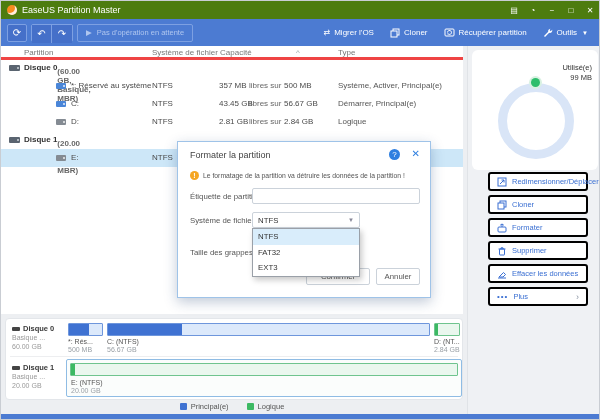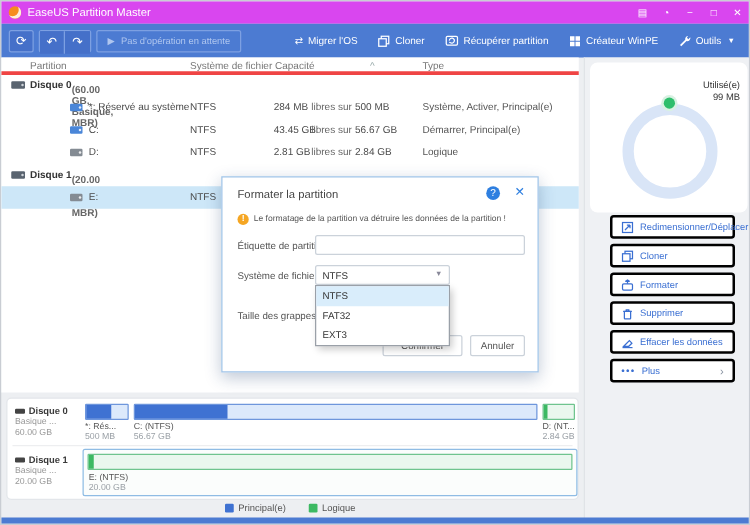--- a/index.html
+++ b/index.html
@@ -1,21 +1,21 @@
 <!DOCTYPE html>
 <html><head>
 <meta charset="utf-8">
 <style>
   *{margin:0;padding:0;box-sizing:border-box}
   html,body{width:600px;height:420px}
   body{font-family:"Liberation Sans",sans-serif;-webkit-font-smoothing:antialiased}
   .window{position:relative;width:600px;height:420px;background:#EDEFF2;overflow:hidden;border:1px solid #C9CDD3}
 
   
-  .titlebar{position:absolute;left:0;top:0;width:600px;height:18px;background:#d946ef;display:flex;align-items:center;padding:0 6px;color:#fff;font-size:9px}
+  .titlebar{position:absolute;left:0;top:0;width:600px;height:18px;background:#4d7c0f;display:flex;align-items:center;padding:0 6px;color:#fff;font-size:9px}
   .logo{width:10px;height:10px;border-radius:50%;background:#F78C1F;box-shadow:inset -2px -2px 0 rgba(255,255,255,.85);margin-right:5px;flex:0 0 auto}
   .win-ctrls{margin-left:auto;display:flex;align-items:center;gap:9px;font-size:8px;color:#fff}
   .win-ctrls span{width:10px;text-align:center;cursor:default}
 
   
   .toolbar{position:absolute;left:0;top:18px;width:600px;height:27px;background:#4C7BD2;display:flex;align-items:center;padding:0 6px;gap:4px}
   .tbtn{height:18px;min-width:20px;display:flex;align-items:center;justify-content:center;background:#4570C9;border:1px solid #7DA0E2;border-radius:2px;color:#fff;font-size:10px}
   .tbtn-group{display:flex;height:18px;border:1px solid #7DA0E2;border-radius:2px;background:#4570C9}
   .tbtn-group .tbtn{border:none;border-radius:0}
   .tbtn-group .tbtn:first-child{border-right:1px solid #7DA0E2}
@@ -140,29 +140,20 @@
       <div class="tb-act">
         <svg width="11" height="10" viewBox="0 0 11 10">
             <rect x="1" y="1" width="9" height="7" rx="1" fill="none" stroke="#fff"></rect>
             <path d="M3.5 4.5a2 2 0 1 1 .6 1.4" fill="none" stroke="#fff"></path>
             <path d="M3 6.5l.5-1.2 1.2.5z" fill="#fff"></path>
           </svg>
         <span>Récupérer partition</span>
       </div>
       <div class="tb-act">
         <svg width="10" height="10" viewBox="0 0 10 10">
-            <rect x="1" y="1" width="3.6" height="3.6" fill="#fff"></rect>
-            <rect x="5.4" y="1" width="3.6" height="3.6" fill="#fff"></rect>
-            <rect x="1" y="5.4" width="3.6" height="3.6" fill="#fff"></rect>
-            <rect x="5.4" y="5.4" width="3.6" height="3.6" fill="#fff"></rect>
-          </svg>
-        <span>Créateur WinPE</span>
-      </div>
-      <div class="tb-act">
-        <svg width="10" height="10" viewBox="0 0 10 10">
             <path d="M7.5.8a2.4 2.4 0 0 0-2.3 3L1 8l1 1 4.2-4.2a2.4 2.4 0 0 0 3-3L7.7 3.3 6.5 2.1 7.5.8z" fill="#fff"></path>
           </svg>
         <span>Outils</span>
         <span class="chev">▼</span>
       </div>
     </div>
   </div>
 
   <div class="table-area">
     <div class="thead">
@@ -175,21 +166,21 @@
 
     <div class="trow" style="top:13px">
       <i class="disk-ico"></i>
       <span class="dname"><b>Disque 0</b> <span class="ddet">(60.00 GB, Basique, MBR)</span></span>
     </div>
 
     <div class="trow" style="top:31px">
       <i class="part-ico pi-blue"></i>
       <span class="p-name">*: Réservé au système</span>
       <span class="p-fs">NTFS</span>
-      <span class="p-free">284 MB</span>
+      <span class="p-free">357 MB</span>
       <span class="p-sep">libres sur</span>
       <span class="p-total">500 MB</span>
       <span class="p-type">Système, Activer, Principal(e)</span>
     </div>
 
     <div class="trow" style="top:49px">
       <i class="part-ico pi-blue"></i>
       <span class="p-name">C:</span>
       <span class="p-fs">NTFS</span>
       <span class="p-free">43.45 GB</span>

